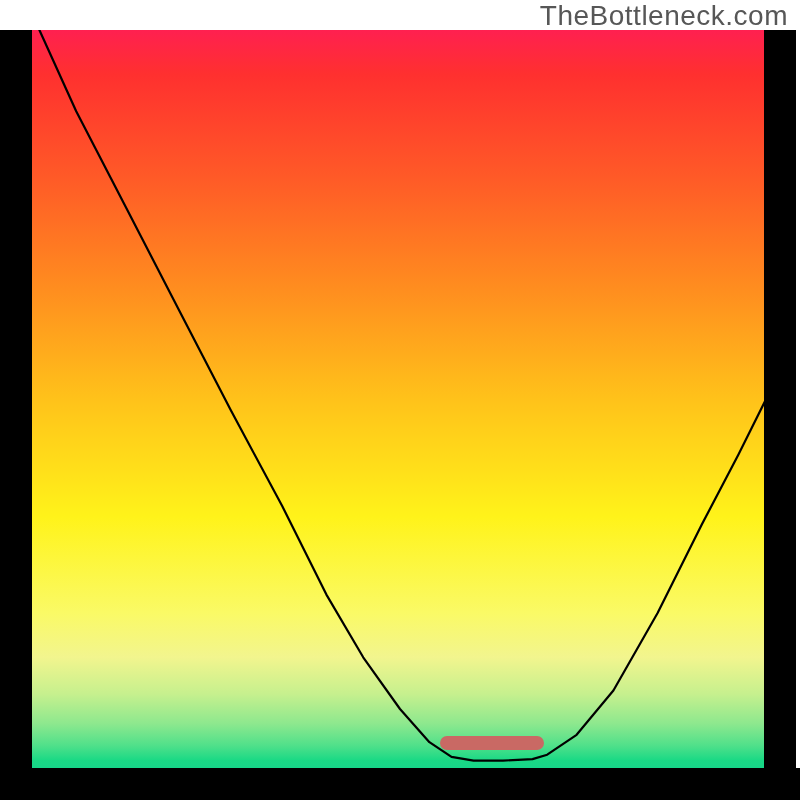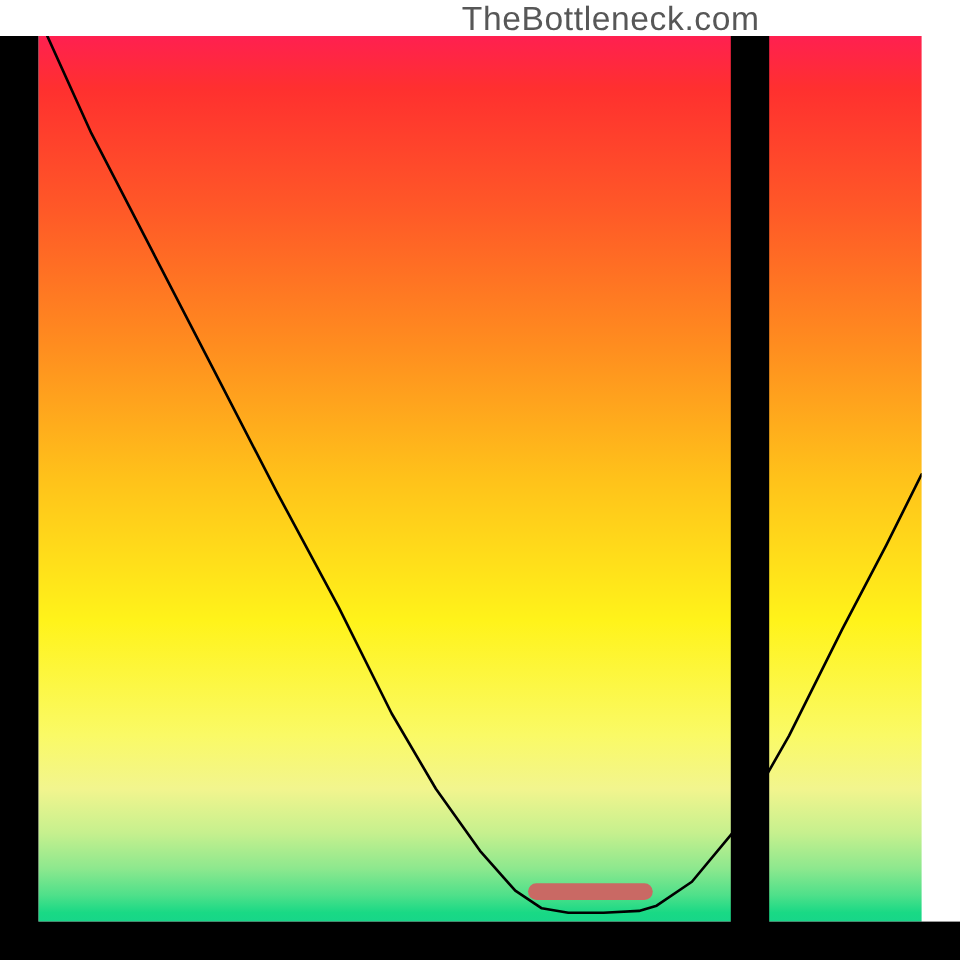--- a/index.html
+++ b/index.html
@@ -5,21 +5,21 @@
   * { margin: 0; padding: 0; box-sizing: border-box; }
   body {
     width: 800px;
     height: 800px;
     overflow: hidden;
     font-family: Arial, Helvetica, sans-serif;
     background: #fff;
   }
   .frame {
     position: relative;
-    width: 641px;
+    width: 796px;
     height: 800px;
   }
   .watermark {
     position: absolute;
     top: 0;
     right: 8px;
     font-size: 28px;
     font-weight: 400;
     color: #575757;
     letter-spacing: 0.5px;

